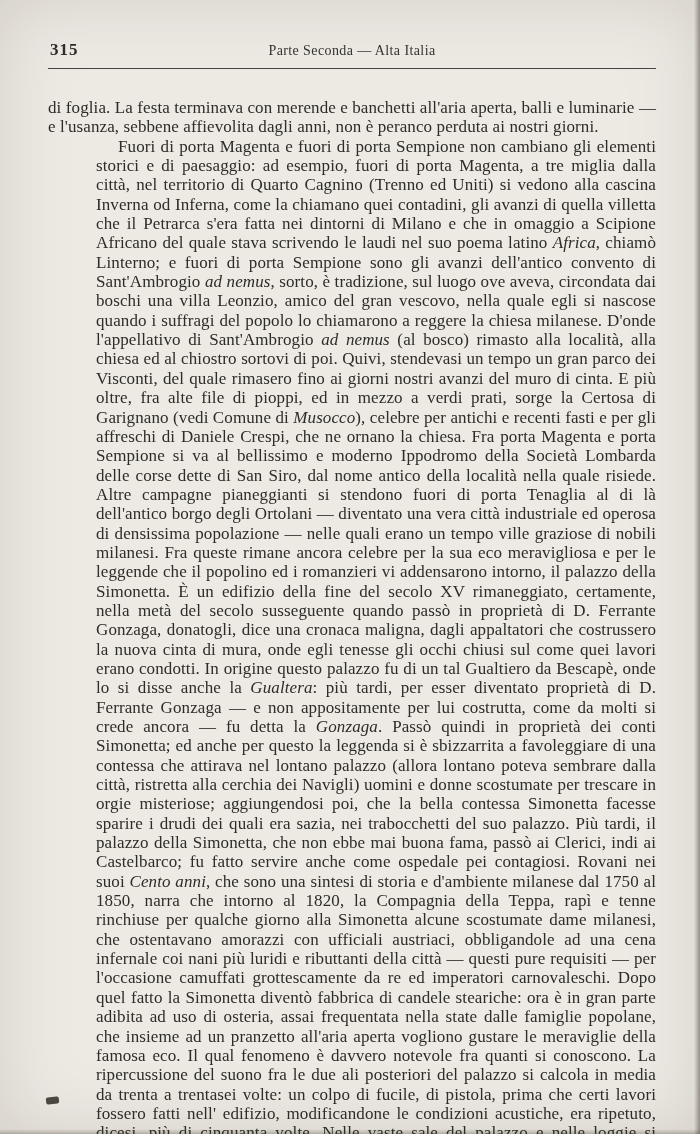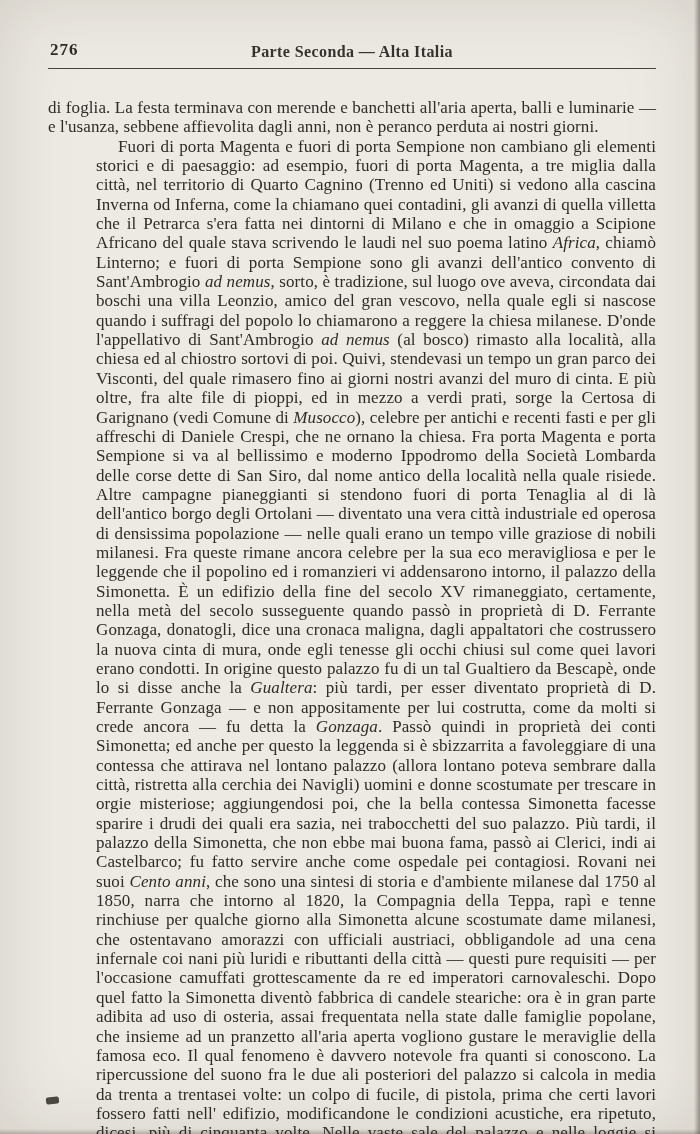--- a/index.html
+++ b/index.html
@@ -29,25 +29,24 @@
     position: absolute;
     left: 2px;
     top: 0;
     font-size: 17px;
     font-weight: bold;
     letter-spacing: 1px;
   }
   .running-title {
     display: block;
     text-align: center;
-    font-size: 16px;
+    font-size: 14px;
     letter-spacing: 0.4px;
     padding-top: 3px;
     color: #35332e;
-    font-weight: bold;
   }
   .header-rule {
     position: absolute;
     top: 68px;
     left: 48px;
     right: 44px;
     border: none;
     border-top: 1.3px solid #474440;
   }
   .body-text {
@@ -88,21 +87,21 @@
     transform: rotate(-7deg);
     opacity: 0.9;
   }
 </style>
 </head>
 <body>
 
 <div class="page">
 
   <div class="page-header">
-    <span class="page-number">276</span>
+    <span class="page-number">315</span>
     <span class="running-title">Parte Seconda — Alta Italia</span>
   </div>
 
   <hr class="header-rule">
 
   <div class="body-text">
       <p><span>di foglia. La festa terminava con merende e banchetti all'aria aperta, balli e luminarie — e l'usanza, sebbene affievolita dagli anni, non è peranco perduta ai nostri giorni.</span></p>
       <p class="indent"><span>Fuori di porta Magenta e fuori di porta Sempione non cambiano gli elementi storici e di paesaggio: ad esempio, fuori di porta Magenta, a tre miglia dalla città, nel territorio di Quarto Cagnino (Trenno ed Uniti) si vedono alla cascina Inverna od Inferna, come la chiamano quei contadini, gli avanzi di quella villetta che il Petrarca s'era fatta nei dintorni di Milano e che in omaggio a Scipione Africano del quale stava scrivendo le laudi nel suo poema latino </span><span class="italic">Africa</span><span>, chiamò Linterno; e fuori di porta Sempione sono gli avanzi dell'antico convento di Sant'Ambrogio </span><span class="italic">ad nemus</span><span>, sorto, è tradizione, sul luogo ove aveva, circondata dai boschi una villa Leonzio, amico del gran vescovo, nella quale egli si nascose quando i suffragi del popolo lo chiamarono a reggere la chiesa milanese. D'onde l'appellativo di Sant'Ambrogio </span><span class="italic">ad nemus</span><span> (al bosco) rimasto alla località, alla chiesa ed al chiostro sortovi di poi. Quivi, stendevasi un tempo un gran parco dei Visconti, del quale rimasero fino ai giorni nostri avanzi del muro di cinta. E più oltre, fra alte file di pioppi, ed in mezzo a verdi prati, sorge la Certosa di Garignano (vedi Comune di </span><span class="italic">Musocco</span><span>), celebre per antichi e recenti fasti e per gli affreschi di Daniele Crespi, che ne ornano la chiesa. Fra porta Magenta e porta Sempione si va al bellissimo e moderno Ippodromo della Società Lombarda delle corse dette di San Siro, dal nome antico della località nella quale risiede. Altre campagne pianeggianti si stendono fuori di porta Tenaglia al di là dell'antico borgo degli Ortolani — diventato una vera città industriale ed operosa di densissima popolazione — nelle quali erano un tempo ville graziose di nobili milanesi. Fra queste rimane ancora celebre per la sua eco meravigliosa e per le leggende che il popolino ed i romanzieri vi addensarono intorno, il palazzo della Simonetta. È un edifizio della fine del secolo XV rimaneggiato, certamente, nella metà del secolo susseguente quando passò in proprietà di D. Ferrante Gonzaga, donatogli, dice una cronaca maligna, dagli appaltatori che costrussero la nuova cinta di mura, onde egli tenesse gli occhi chiusi sul come quei lavori erano condotti. In origine questo palazzo fu di un tal Gualtiero da Bescapè, onde lo si disse anche la </span><span class="italic">Gualtera</span><span>: più tardi, per esser diventato proprietà di D. Ferrante Gonzaga — e non appositamente per lui costrutta, come da molti si crede ancora — fu detta la </span><span class="italic">Gonzaga</span><span>. Passò quindi in proprietà dei conti Simonetta; ed anche per questo la leggenda si è sbizzarrita a favoleggiare di una contessa che attirava nel lontano palazzo (allora lontano poteva sembrare dalla città, ristretta alla cerchia dei Navigli) uomini e donne scostumate per trescare in orgie misteriose; aggiungendosi poi, che la bella contessa Simonetta facesse sparire i drudi dei quali era sazia, nei trabocchetti del suo palazzo. Più tardi, il palazzo della Simonetta, che non ebbe mai buona fama, passò ai Clerici, indi ai Castelbarco; fu fatto servire anche come ospedale pei contagiosi. Rovani nei suoi </span><span class="italic">Cento anni</span><span>, che sono una sintesi di storia e d'ambiente milanese dal 1750 al 1850, narra che intorno al 1820, la Compagnia della Teppa, rapì e tenne rinchiuse per qualche giorno alla Simonetta alcune scostumate dame milanesi, che ostentavano amorazzi con ufficiali austriaci, obbligandole ad una cena infernale coi nani più luridi e ributtanti della città — questi pure requisiti — per l'occasione camuffati grottescamente da re ed imperatori carnovaleschi. Dopo quel fatto la Simonetta diventò fabbrica di candele steariche: ora è in gran parte adibita ad uso di osteria, assai frequentata nella state dalle famiglie popolane, che insieme ad un pranzetto all'aria aperta vogliono gustare le meraviglie della famosa eco. Il qual fenomeno è davvero notevole fra quanti si conoscono. La ripercussione del suono fra le due ali posteriori del palazzo si calcola in media da trenta a trentasei volte: un colpo di fucile, di pistola, prima che certi lavori fossero fatti nell' edifizio, modificandone le condizioni acustiche, era ripetuto, dicesi, più di cinquanta volte. Nelle vaste sale del palazzo e nelle loggie si trovano</span></p>
     </div>
 

